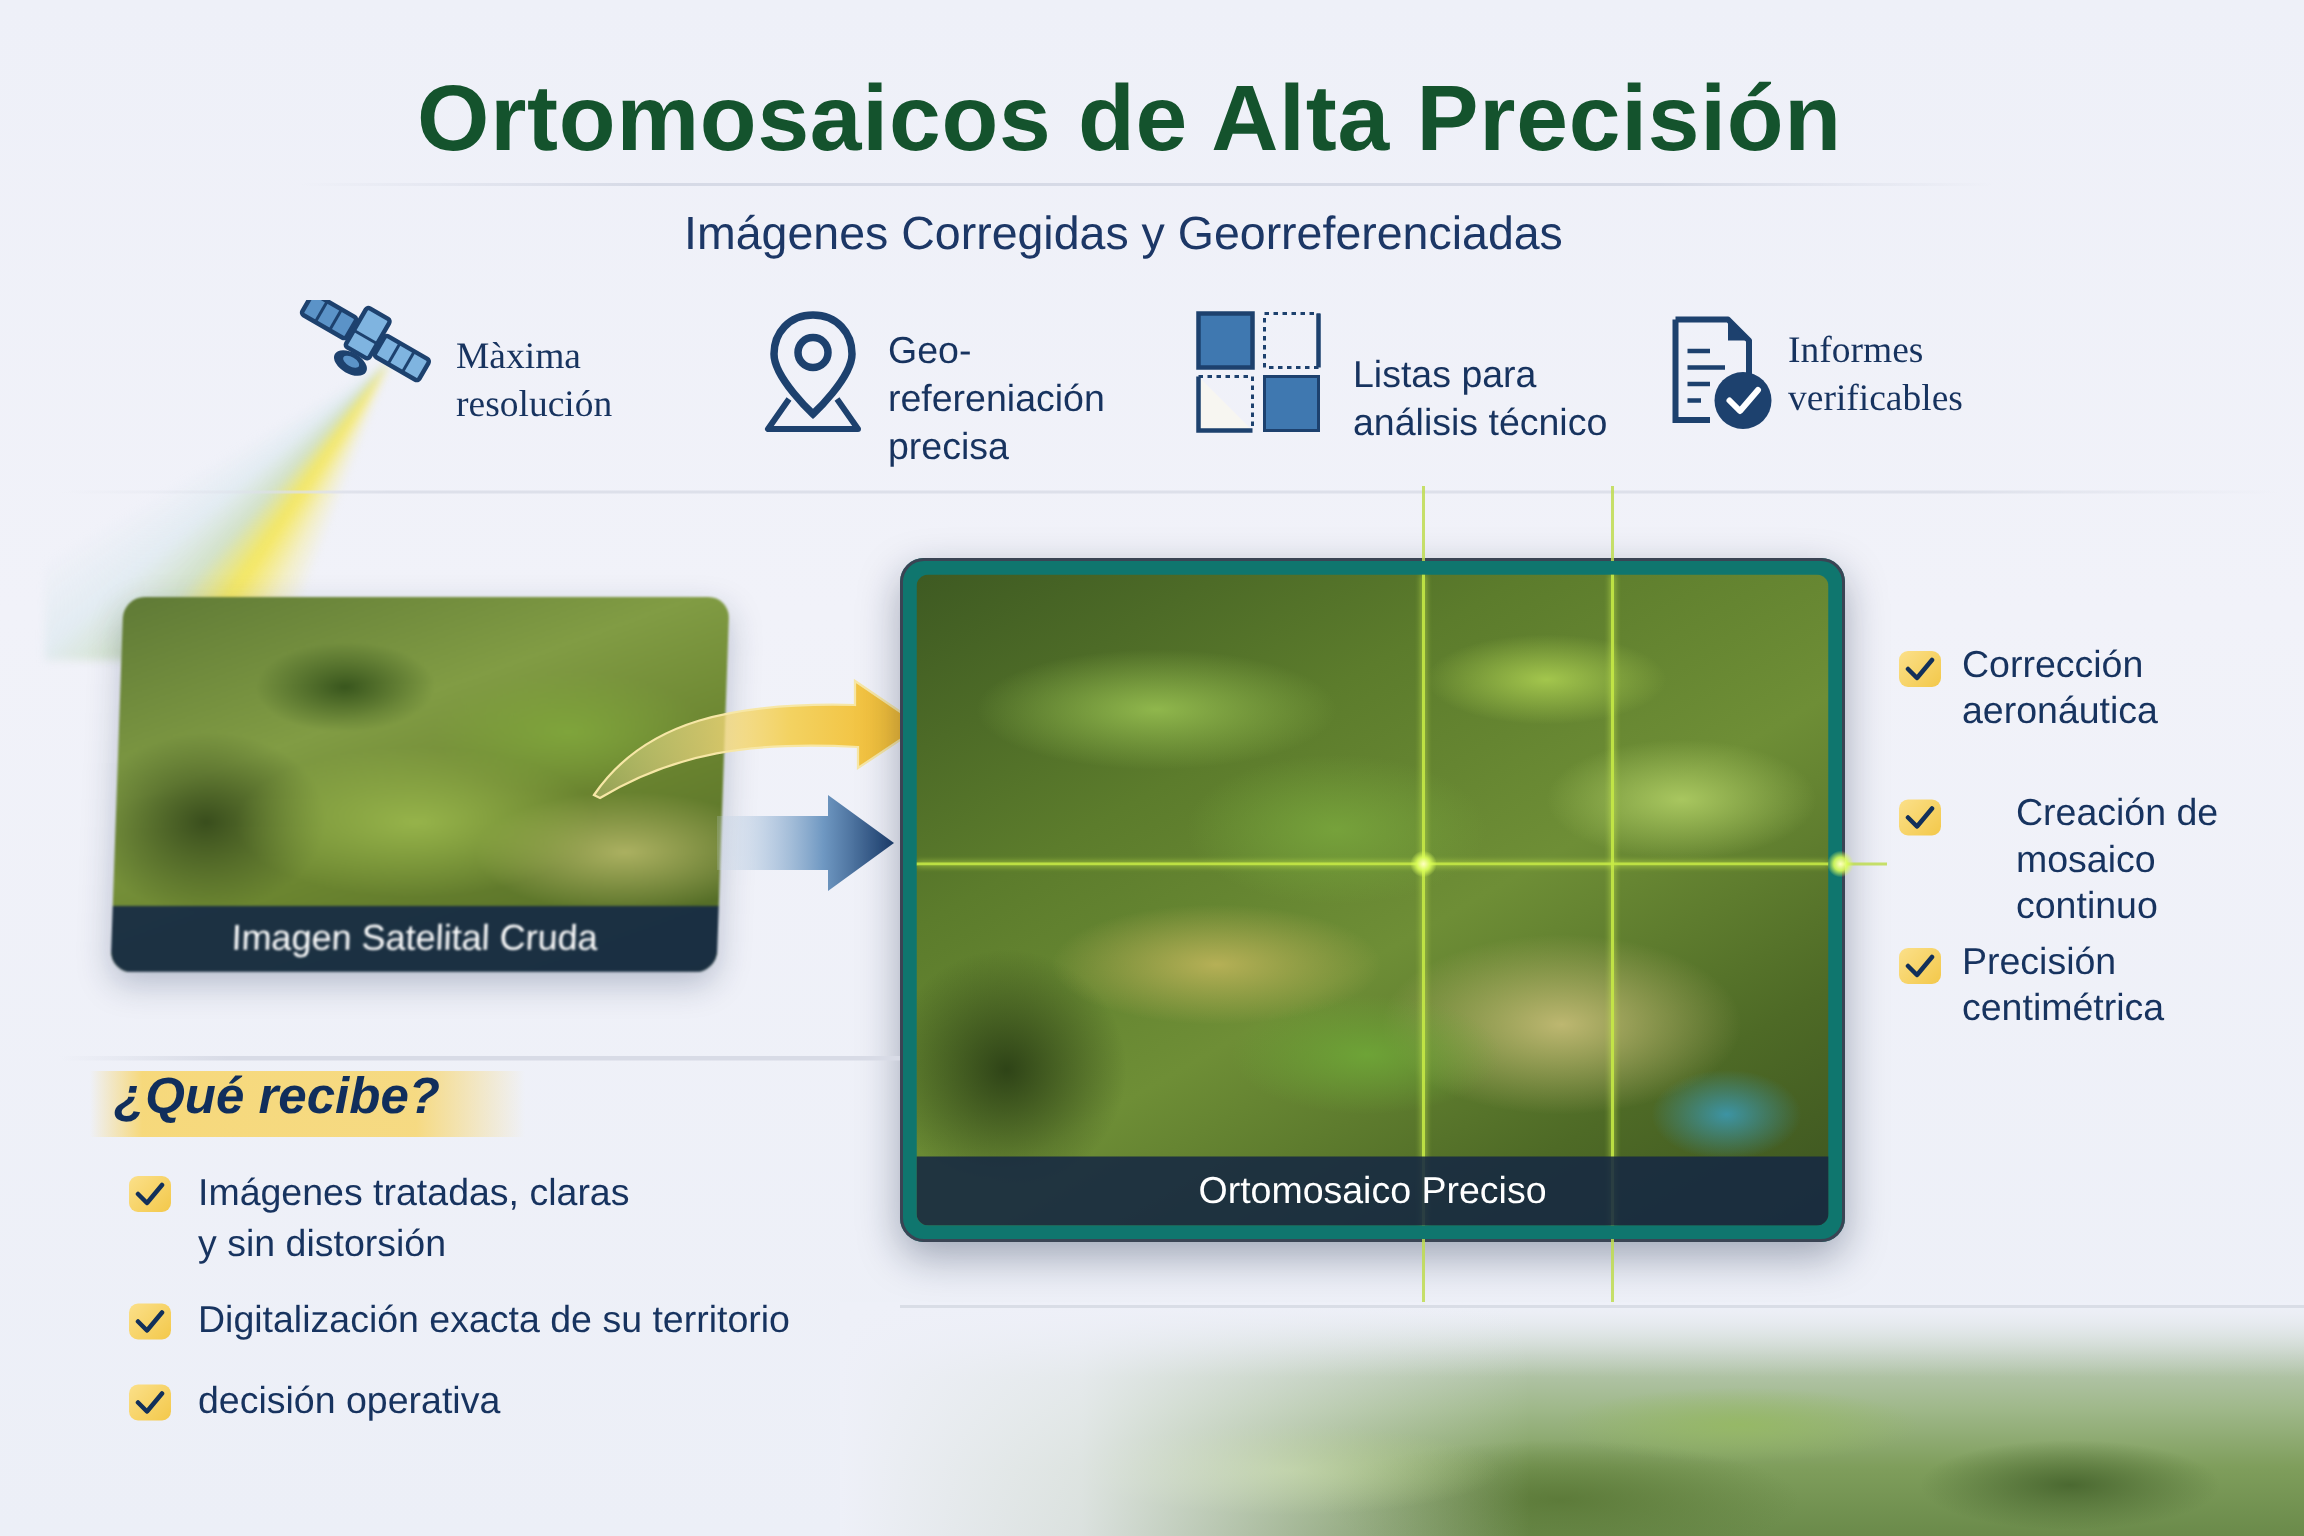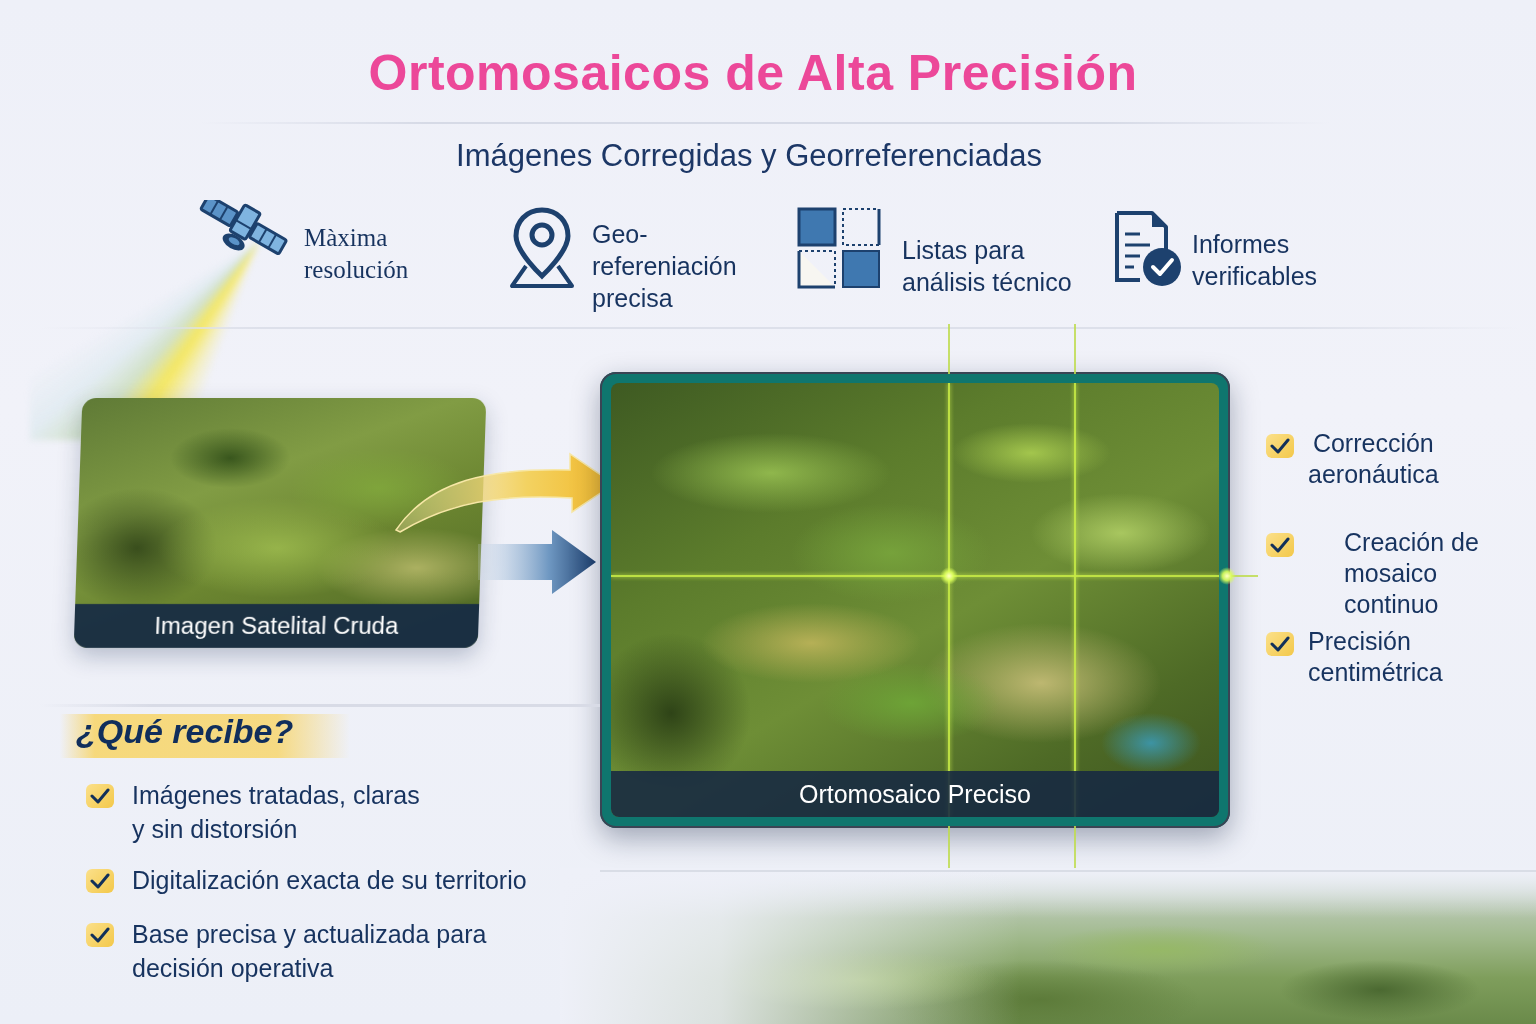--- a/index.html
+++ b/index.html
@@ -8,21 +8,21 @@
     position: relative;
     font-family: "Liberation Sans", "DejaVu Sans", sans-serif;
     color: #12305a;
     background: linear-gradient(180deg, #eef0f8 0%, #f1f2f9 40%, #eceff7 100%);
   }
   .abs { position: absolute; }
 
   
   .title {
     left: 0; top: 44px; width: 1506px; text-align: center;
-    font-size: 50px; font-weight: 700; color: #ec4899; letter-spacing: 0.5px;
+    font-size: 62px; font-weight: 700; color: #14532d; letter-spacing: 0.5px;
   }
   .title-rule {
     left: 200px; top: 122px; width: 1130px; height: 2px;
     background: linear-gradient(90deg, rgba(210,214,228,0) 0%, #d6dae6 20%, #d6dae6 80%, rgba(210,214,228,0) 100%);
   }
   .subtitle {
     left: 0; top: 138px; width: 1498px; text-align: center;
     font-size: 31px; color: #1c3766;
   }
 
@@ -209,21 +209,21 @@
       <path d="M3 3 L3 70 L26 70" fill="none" stroke="#1d416e" stroke-width="4"></path>
       <path d="M38 3 L38 17 L52 17 Z" fill="#1d416e"></path>
       <line x1="11" y1="24" x2="26" y2="24" stroke="#1d416e" stroke-width="3"></line>
       <line x1="11" y1="35" x2="36" y2="35" stroke="#1d416e" stroke-width="3"></line>
       <line x1="11" y1="46" x2="26" y2="46" stroke="#1d416e" stroke-width="3"></line>
       <line x1="11" y1="57" x2="20" y2="57" stroke="#1d416e" stroke-width="3"></line>
       <circle cx="48" cy="57" r="19" fill="#1d416e"></circle>
       <path d="M39 57 L46 64 L58 50" fill="none" stroke="#fff" stroke-width="4" stroke-linecap="round" stroke-linejoin="round"></path>
     </svg>
   </span>
-  <div style="margin-left:8px; margin-top:18px;">
+  <div style="margin-left:8px; margin-top:8px;font-family:Liberation Serif, serif;">
     <div class="feature-label">Informes</div>
     <div class="feature-label">verificables</div>
   </div>
 </div>
 
 <div class="abs feature-rule"></div>
 
 <div class="abs raw-card">
   <div class="raw-caption">Imagen Satelital Cruda</div>
 </div>
@@ -265,21 +265,21 @@
 <div class="abs ext-line" style="left:1074px; top:826px; width:2px; height:46px;"></div>
 <div class="abs ext-line" style="left:1228px; top:575px; width:30px; height:2px;"></div>
 <div class="abs glow" style="left:1218px; top:567px;"></div>
 
 <div class="abs check-item" style="left:1266px; top:428px;">
   <span class="check-badge" style="margin-top:6px;">
     <svg width="20" height="16" viewBox="0 0 20 16">
         <path d="M2 8 L8 14 L18 2" fill="none" stroke="#12305a" stroke-width="3" stroke-linecap="round" stroke-linejoin="round"></path>
       </svg>
   </span>
-  <div style="margin-left:14px;text-align:center;">
+  <div style="margin-left:14px;">
     <div class="check-text">Corrección</div>
     <div class="check-text">aeronáutica</div>
   </div>
 </div>
 <div class="abs check-item" style="left:1266px; top:527px;gap:36px;">
   <span class="check-badge" style="margin-top:6px;">
     <svg width="20" height="16" viewBox="0 0 20 16">
         <path d="M2 8 L8 14 L18 2" fill="none" stroke="#12305a" stroke-width="3" stroke-linecap="round" stroke-linejoin="round"></path>
       </svg>
   </span>
@@ -325,21 +325,20 @@
     <div class="check-text" style="line-height:34px;">Digitalización exacta de su territorio</div>
   </div>
 </div>
 <div class="abs check-item" style="left:86px; top:917px;">
   <span class="check-badge" style="margin-top:6px;">
     <svg width="20" height="16" viewBox="0 0 20 16">
         <path d="M2 8 L8 14 L18 2" fill="none" stroke="#12305a" stroke-width="3" stroke-linecap="round" stroke-linejoin="round"></path>
       </svg>
   </span>
   <div style="margin-left:18px;">
-    <div class="check-text" style="line-height:34px;">Base precisa y actualizada para</div>
     <div class="check-text" style="line-height:34px;">decisión operativa</div>
   </div>
 </div>
 
 <div class="abs landscape"></div>
 <div class="abs landscape-topfade"></div>
 <div class="abs landscape-fade"></div>
 <div class="abs landscape-rule"></div>
 
 </body></html>

